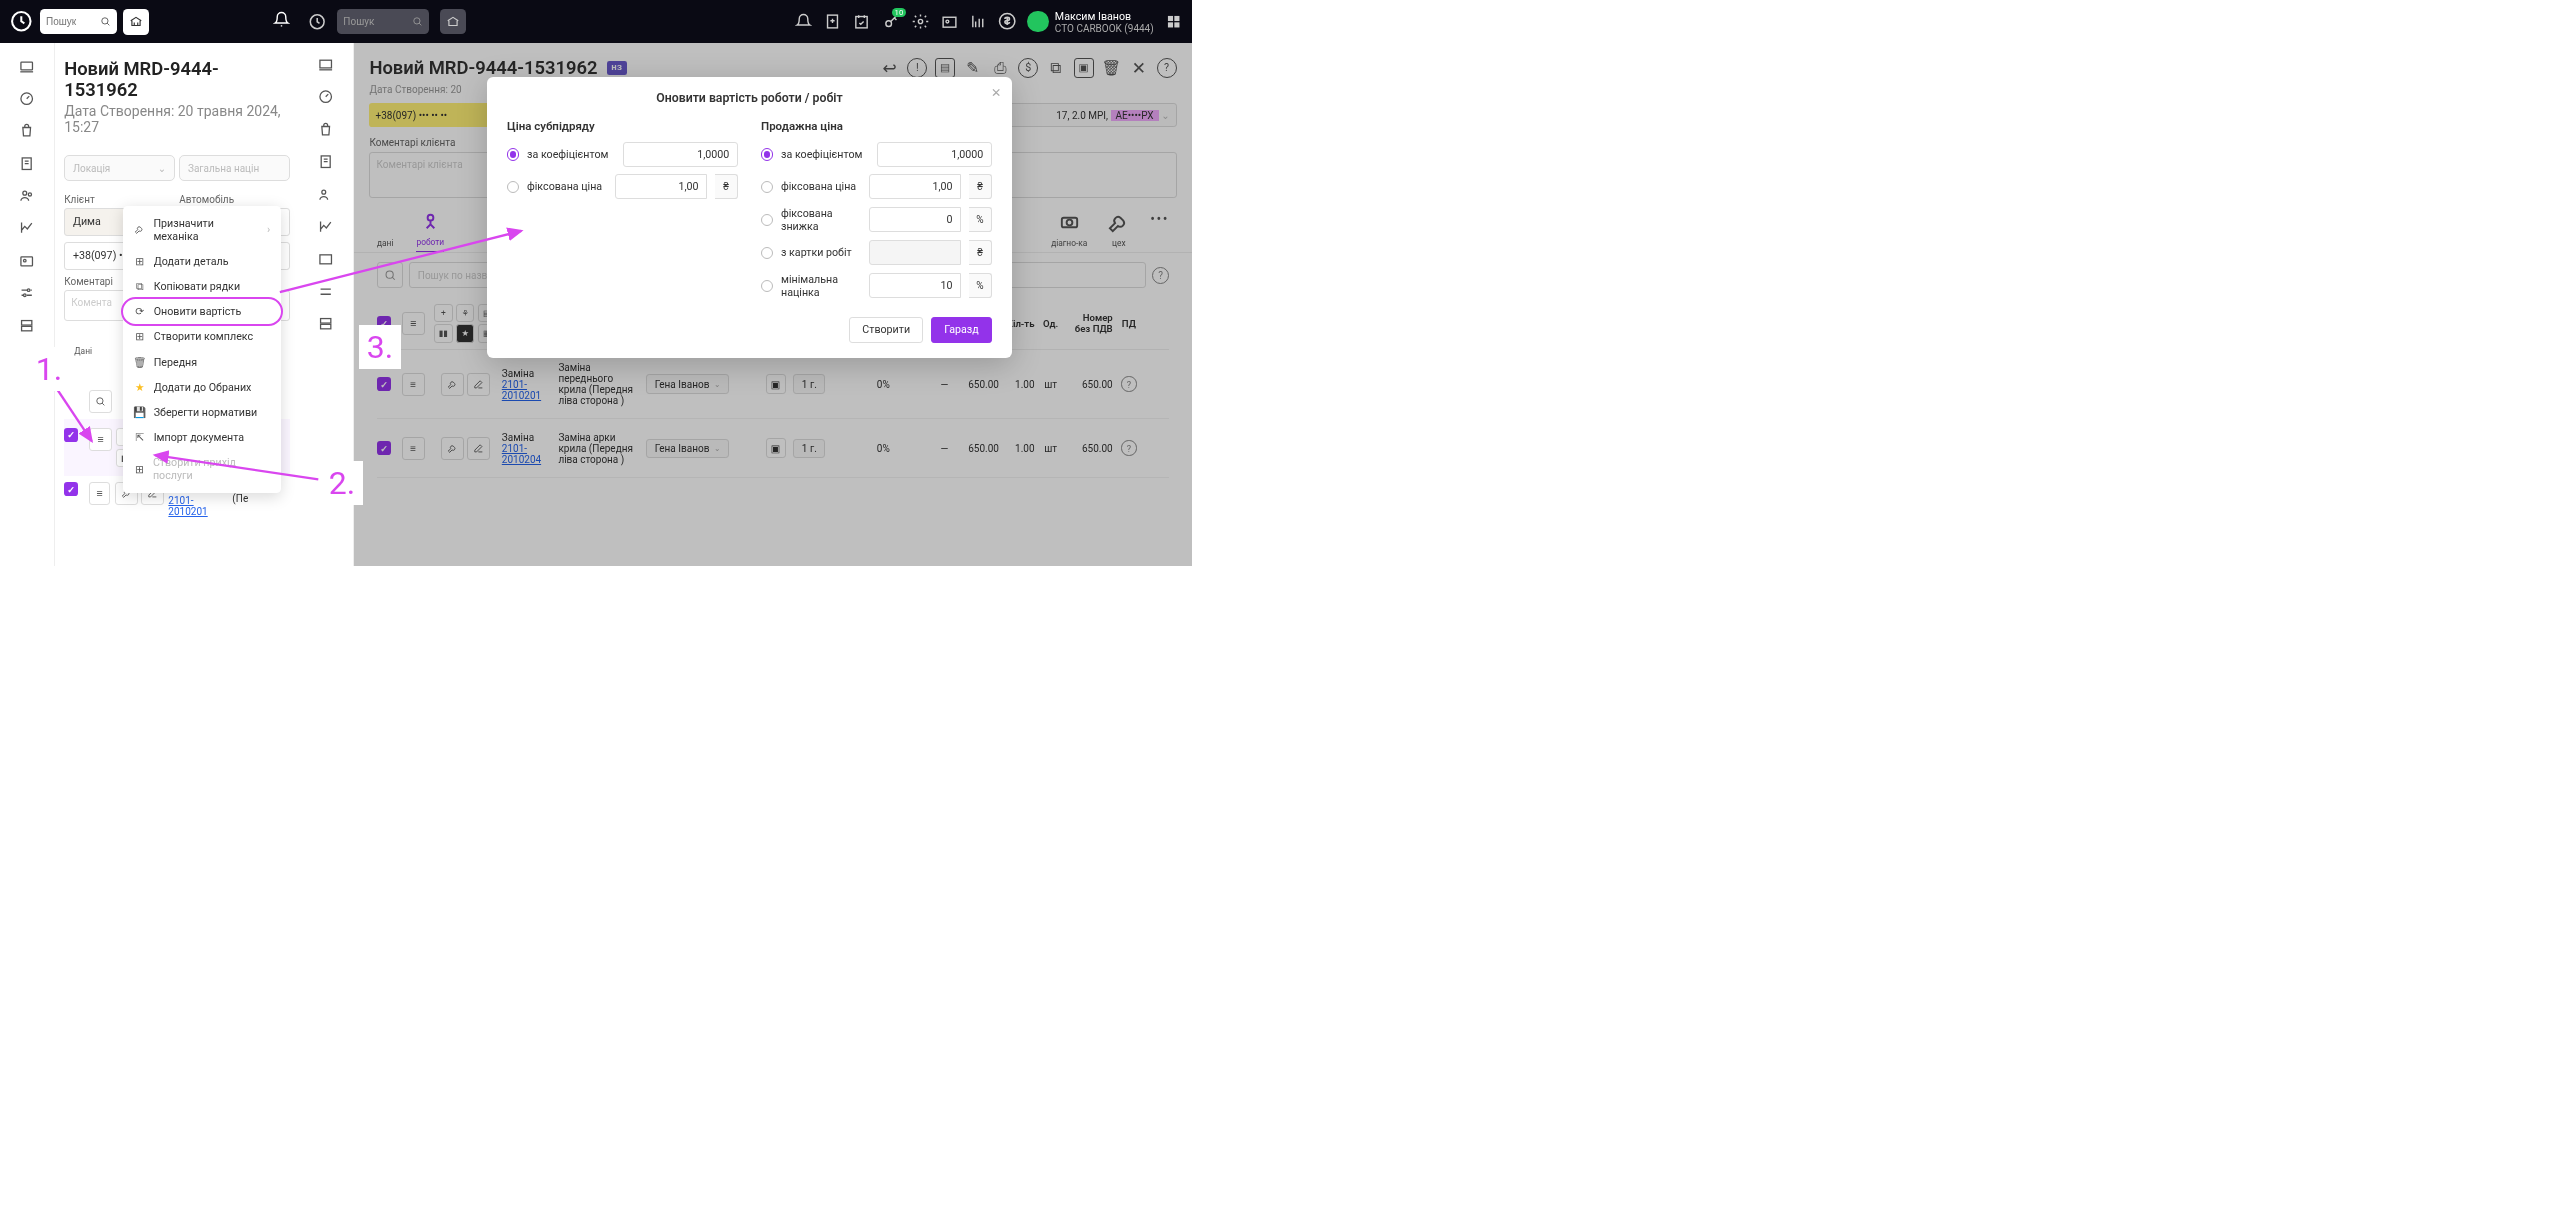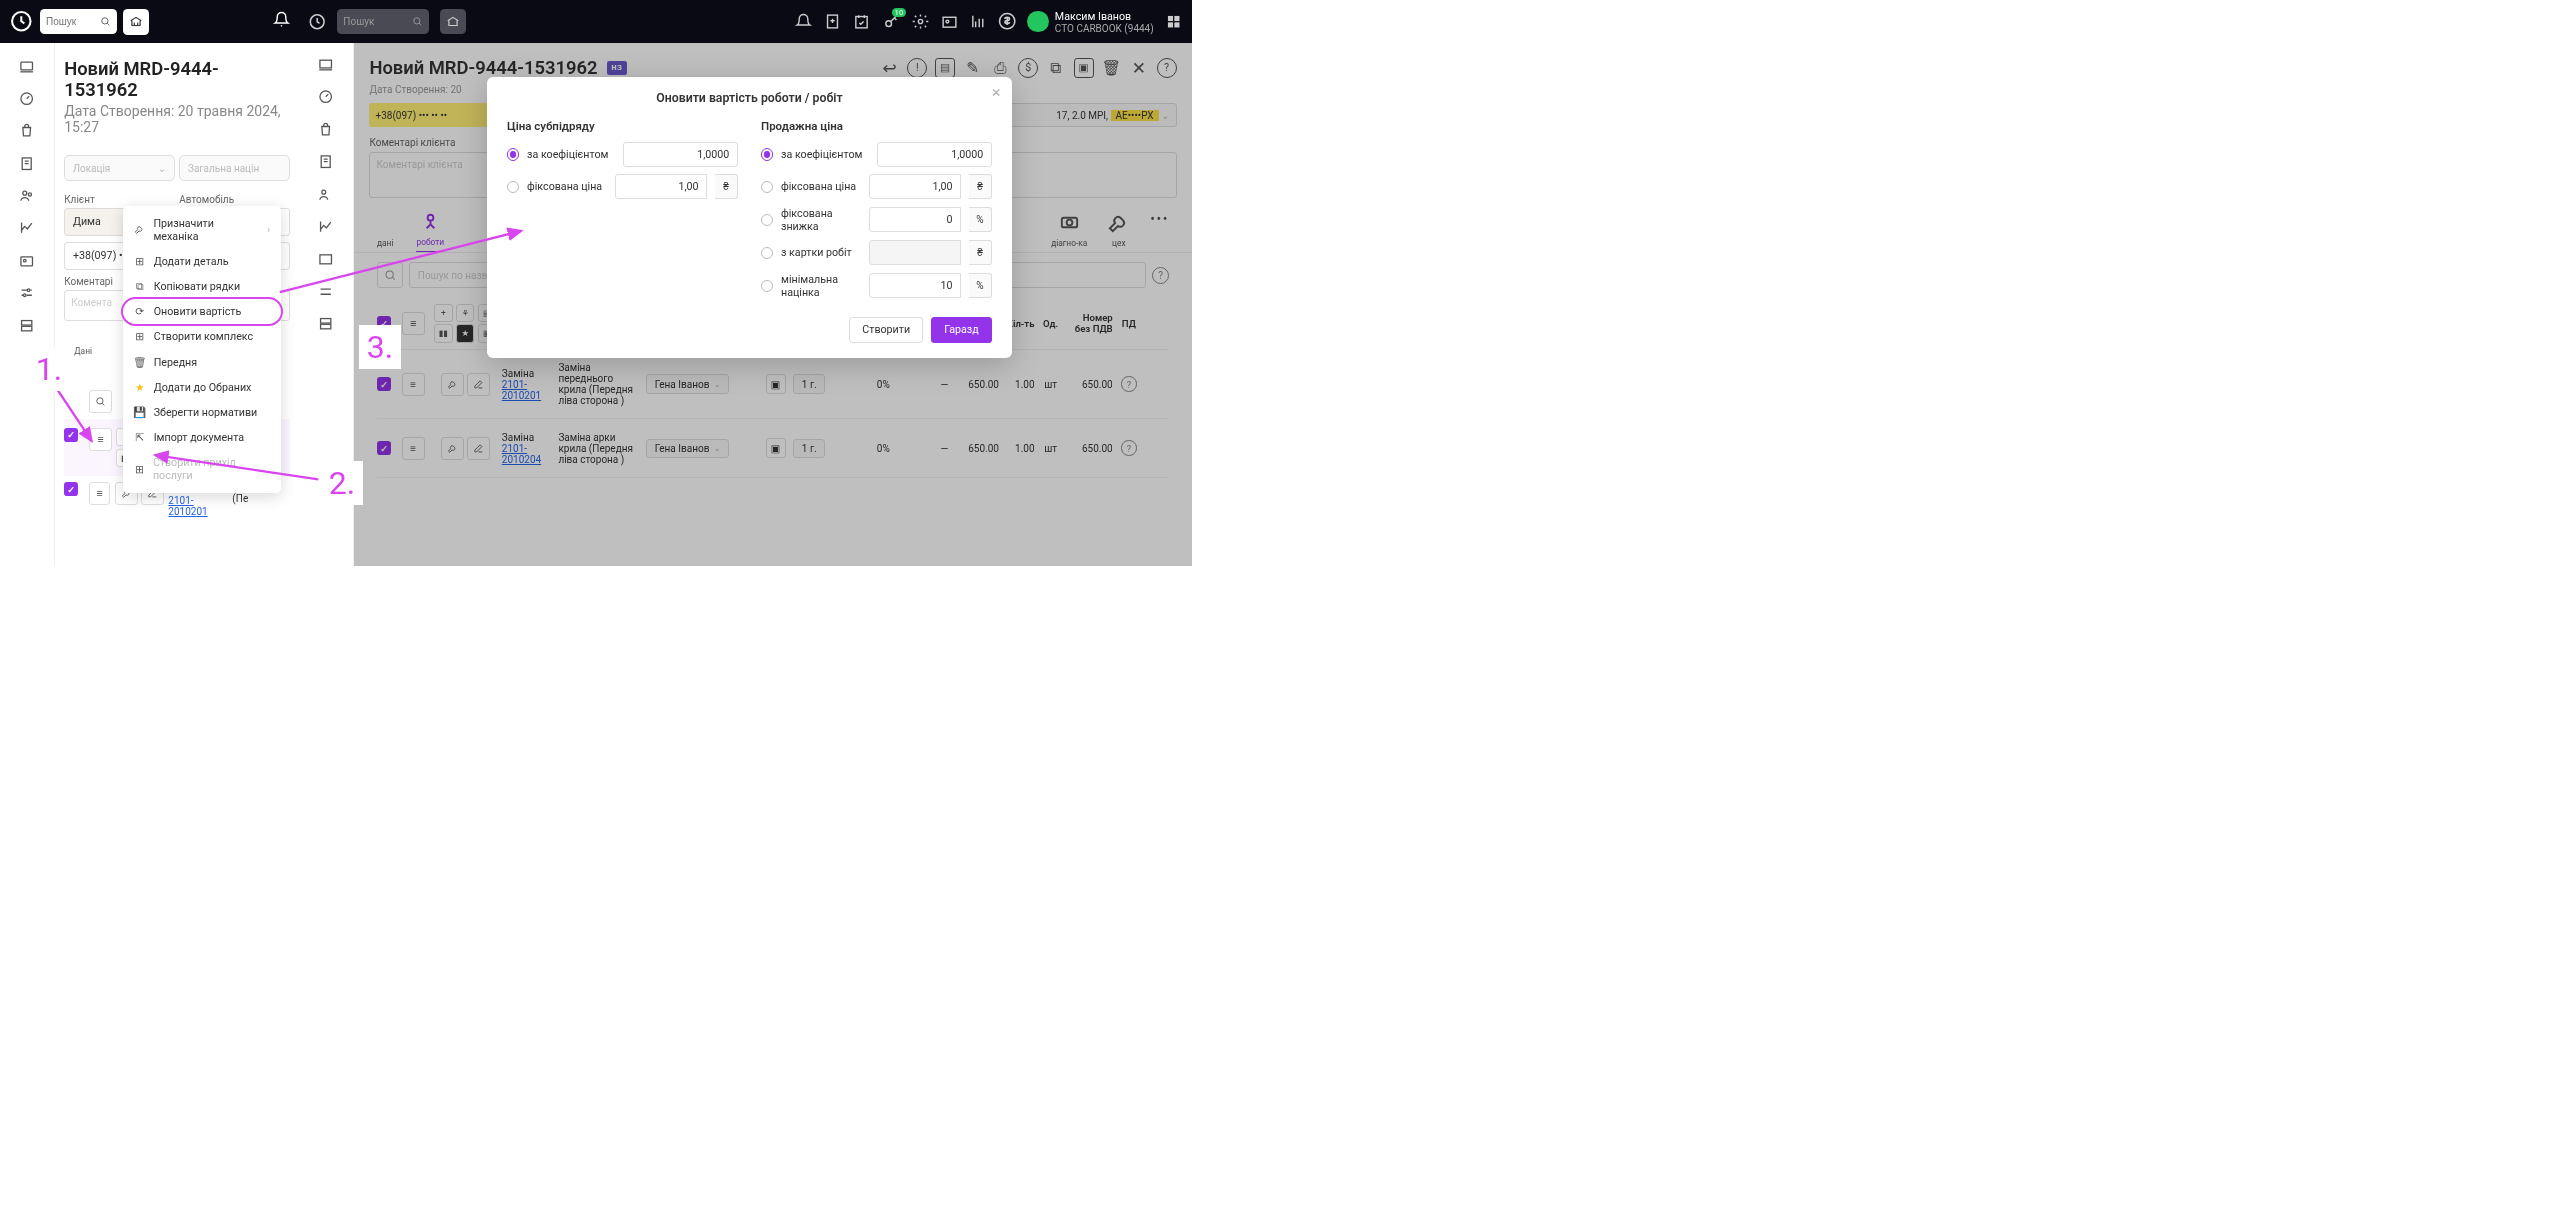--- a/index.html
+++ b/index.html
@@ -72,21 +72,21 @@
 .main2 .header-row { display: flex; align-items: center; padding: 14px 15.4px 6.1px; gap: 9.2px; }
 .main2 .header-row .title { font-size: 18.4px; font-weight: 600; flex-shrink: 0; }
 .main2 .header-row .badge { background: #6a5acd; color: #fff; padding: 1.5px 4.6px; border-radius: 2.3px; font-size: 9.2px; font-weight: 600; font-family: Liberation Mono, monospace; }
 .main2 .header-row .tools { margin-left: auto; display: flex; gap: 7.7px; color: #555; }
 .main2 .header-row .tools .t-icon { width: 20px; height: 20px; border: 1.2px solid #555; border-radius: 50%; display: flex; align-items: center; justify-content: center; font-size: 10.7px; cursor: pointer; }
 .main2 .header-row .tools .t-icon.square { border-radius: 3.1px; }
 .main2 .sub-row { padding: 0 15.4px 7.7px; color: #999; font-size: 10px; }
 .main2 .phone-veh-row { display: flex; gap: 7.7px; padding: 0 15.4px 9.2px; }
 .main2 .phone-box { flex: 0 0 146px; height: 24.6px; background: #fff176; border-radius: 3.1px; display: flex; align-items: center; padding: 0 6.1px; font-size: 10px; }
 .main2 .veh-box { flex: 1; height: 24.6px; border: 0.8px solid #ddd; border-radius: 3.1px; display: flex; align-items: center; justify-content: flex-end; padding: 0 6.1px; font-size: 10px; background: #fafafa; }
-.main2 .veh-box .hl { background: #fde047; padding: 0 5px; }
+.main2 .veh-box .hl { background: #f0abfc; padding: 0 5px; }
 .main2 .comm-label { padding: 0 15.4px 4.6px; color: #666; font-size: 10px; }
 .main2 .comm-box { margin: 0 15.4px 12.3px; height: 46px; border: 0.8px solid #ddd; border-radius: 3.1px; padding: 6.1px; color: #ccc; font-size: 10px; }
 
 .main2 .tabs-row { display: flex; align-items: flex-end; gap: 23px; padding: 0 23px; border-bottom: 0.8px solid #eee; }
 .main2 .tab { display: flex; flex-direction: column; align-items: center; font-size: 8.4px; color: #555; padding-bottom: 4.6px; gap: 3.1px; cursor: pointer; }
 .main2 .tab.active { color: #9333ea; border-bottom: 1.5px solid #9333ea; }
 .main2 .tab .t-ico { width: 23px; height: 23px; }
 .tabs-right { margin-left: auto; display: flex; gap: 20px; }
 .dots-ico { font-size: 14px; letter-spacing: 1.5px; color: #555; padding-bottom: 10.7px; }
 

